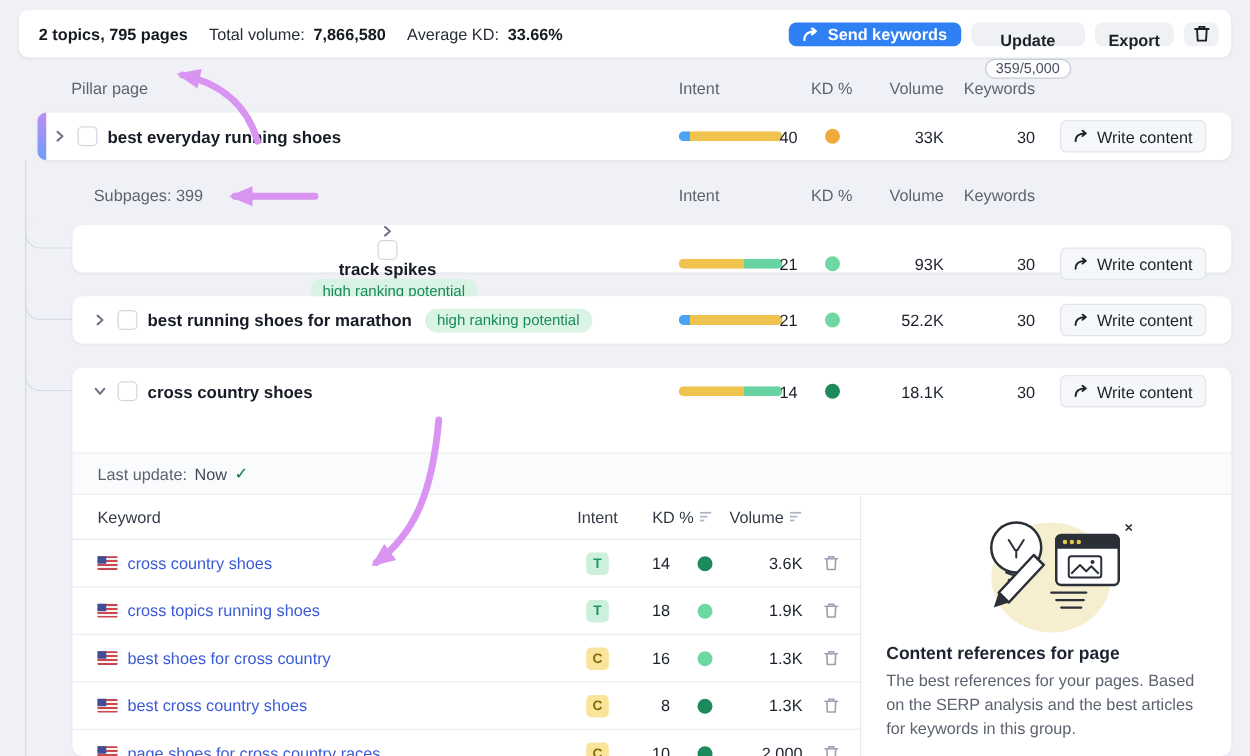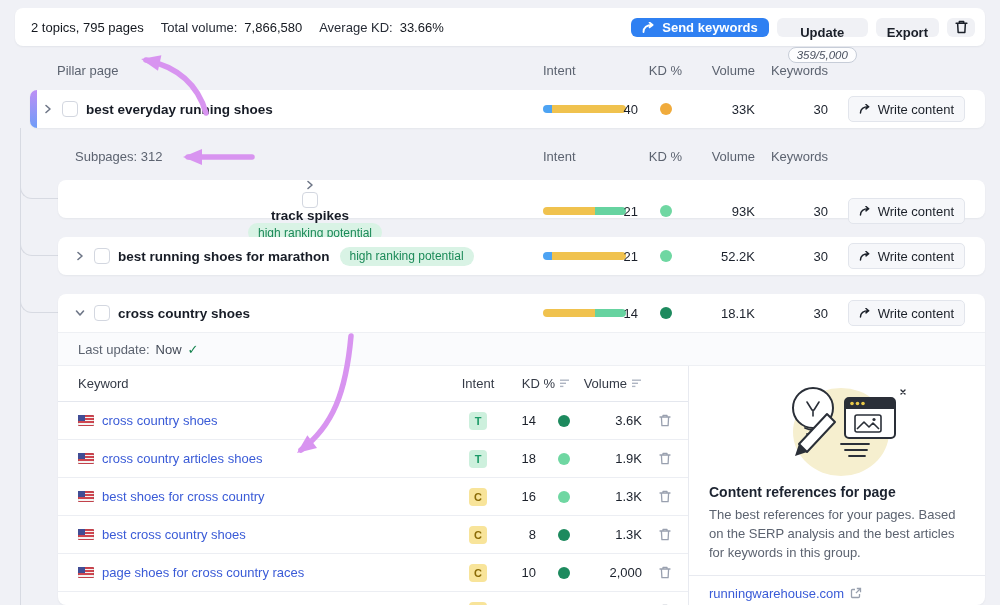--- a/index.html
+++ b/index.html
@@ -6,29 +6,29 @@
   html,body { background:#e9ebf1; }
   body { font-family:"Liberation Sans","DejaVu Sans",sans-serif; }
   #app { position:relative; width:1000px; height:605px; background:#f0f1f6; overflow:hidden;
          font-size:13px; color:#1c212b; }
 
   
   .topbar { position:absolute; left:15px; top:8px; width:970px; height:38px; background:#fff;
             border-radius:8px; box-shadow:0 1px 2px rgba(25,31,46,.06);
             display:flex; align-items:center; justify-content:space-between; padding:0 10px 0 16px; }
   .stats { display:flex; align-items:center; gap:7px; }
-  .stats .b { font-weight:normal; color:#14181f; }
+  .stats .b { font-weight:bold; color:#14181f; }
   .stats .lbl { color:#272c36; margin-left:10px; }
   .btns { display:flex; align-items:center; gap:8px; }
   .btn { height:19px; border:none; border-radius:6px; display:flex; align-items:center; gap:7px;
          font-family:inherit; font-size:13px; font-weight:bold; cursor:pointer; padding:0 11px; }
   .btn.blue { background:#2f80f2; color:#fff; }
   .btn.gray { background:#f0f1f5; color:#1b2029;flex-direction:column; }
   .quota { border:1px solid #c7cdd8; background:#fdfdfe; border-radius:10px; padding:1px 8px;
-           font-size:11.5px; font-weight:normal; color:#4a5160;font-style:italic; }
+           font-size:11.5px; font-weight:normal; color:#4a5160; }
   .iconbtn { width:28px; justify-content:center; padding:0; }
 
   
   .rgrid { display:grid; grid-template-columns:minmax(0,1fr) 83px 46px 83px 73px 157px; align-items:center; }
   .sec-head { position:absolute; width:955px; height:26px; color:#5c6370; }
   .sec-head .c-int { justify-self:start; }
   .sec-head .c-kd  { justify-self:end; white-space:nowrap; margin-right:-10px; }
   .sec-head .c-vol { justify-self:end; }
   .sec-head .c-kw  { justify-self:end; }
 
@@ -54,21 +54,21 @@
   
   .trunk { position:absolute; left:20px; top:128px; width:1px; height:477px; background:#d7dae2; }
   .branch { position:absolute; left:20px; width:38px; height:26px; border-left:1px solid #d7dae2;
             border-bottom:1px solid #d7dae2; border-bottom-left-radius:12px; }
 
   
   .grpcard { position:absolute; left:58px; top:294px; width:927px; height:311px; background:#fff;
              border-radius:8px; box-shadow:0 1px 2px rgba(25,31,46,.05); overflow:hidden; }
   .grp-row { height:38px; }
   .lastupd { height:34px; background:#fafbfd; border-top:1px solid #eef0f4; border-bottom:1px solid #eef0f4;
-             display:flex; align-items:center; gap:6px; padding-left:20px; color:#5c6370; }
+             display:flex; align-items:center; gap:6px; padding-left:20px; color:#5c6370;margin-top:30px; }
   .lastupd .val { color:#434a57; }
   .ok { color:#12824c; font-weight:bold; font-size:13px; }
   .grp-body { display:flex; align-items:stretch; }
   .kwpane { width:630px; }
   .kgrid { display:grid; grid-template-columns:minmax(0,1fr) 40px 72px 72px 46px; align-items:center; }
   .khead { height:36px; border-bottom:1px solid #e4e7ee; color:#343a46; }
   .khead .hk { padding-left:20px; }
   .khead .hi { justify-self:center; }
   .khead .hsort { justify-self:end; display:flex; align-items:center; gap:5px; }
   .krow { height:38px; border-bottom:1px solid #eceef3; }
@@ -171,21 +171,21 @@
         <button class="wbtn">
           <svg class="ic" width="12" height="10" viewBox="0 0 13 11">
             <path d="M1.5 10 C1.5 5.2 4.8 3 10.2 3 M7.6 0.6 L10.6 3 L7.6 5.4" fill="none" stroke="#1b2029" stroke-width="1.6" stroke-linecap="round" stroke-linejoin="round"></path>
           </svg>
           <span>Write content</span>
         </button>
       </div>
   </div>
 
   <div class="sec-head rgrid" style="left:30px; top:143px;">
-    <span style="padding-left:45px;">Subpages: 312</span>
+    <span style="padding-left:45px;">Subpages: 399</span>
     <span class="c-int">Intent</span>
     <span class="c-kd">KD %</span>
     <span class="c-vol">Volume</span>
     <span class="c-kw">Keywords</span>
     <span></span>
   </div>
 
   <div class="trunk"></div>
   <div class="branch" style="top:173px;"></div>
   <div class="branch" style="top:230px;"></div>
@@ -328,21 +328,21 @@
           <div class="volcell">3.6K</div>
           <span class="ktrash">
               <svg class="ic" width="12" height="13" viewBox="0 0 12 13">
                 <path d="M1 3 h10 M4 3 V1.4 h4 V3 M2.4 3 l.5 8.6 h6.2 l.5 -8.6" fill="none" stroke="#99a0af" stroke-width="1.3" stroke-linecap="round" stroke-linejoin="round"></path>
               </svg>
             </span>
         </div>
         <div class="krow kgrid">
           <div class="kcell">
               <span class="flag"></span>
-              <a class="klink">cross country articles shoes</a>
+              <a class="klink">cross topics running shoes</a>
             </div>
           <span class="ibadge" style="background: rgb(205, 240, 221); color: rgb(27, 154, 103);">T</span>
           <div class="kdcell">
               <span>18</span>
               <span class="dot" style="background: rgb(111, 215, 162);"></span>
             </div>
           <div class="volcell">1.9K</div>
           <span class="ktrash">
               <svg class="ic" width="12" height="13" viewBox="0 0 12 13">
                 <path d="M1 3 h10 M4 3 V1.4 h4 V3 M2.4 3 l.5 8.6 h6.2 l.5 -8.6" fill="none" stroke="#99a0af" stroke-width="1.3" stroke-linecap="round" stroke-linejoin="round"></path>

